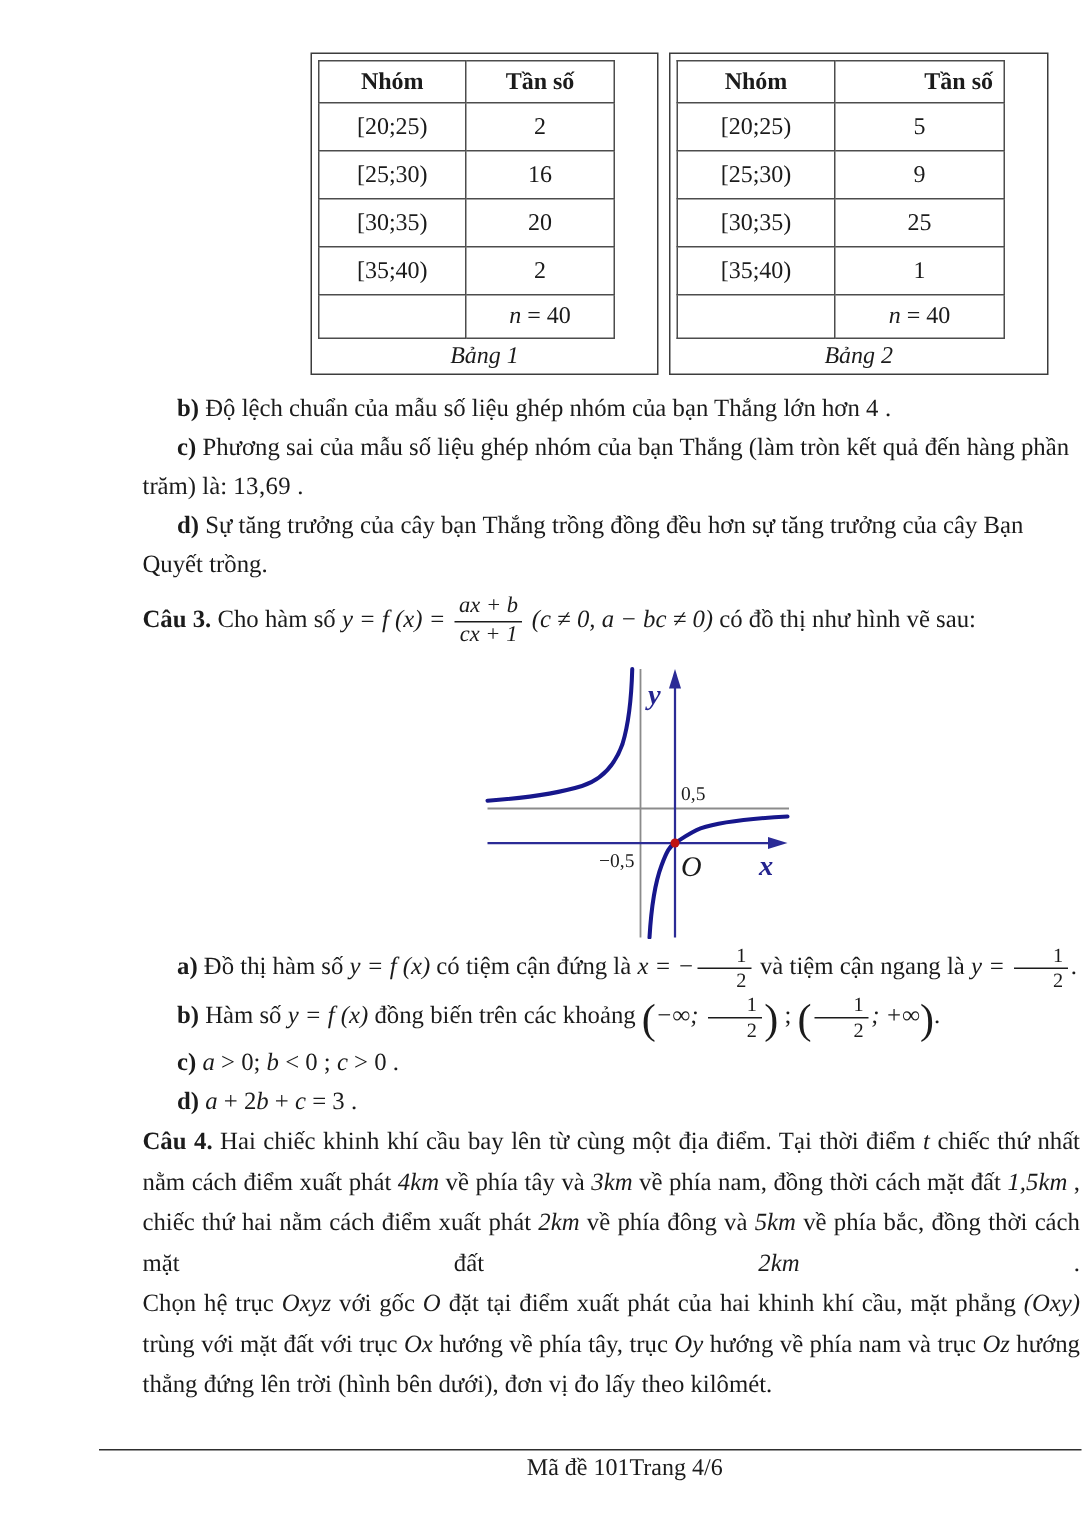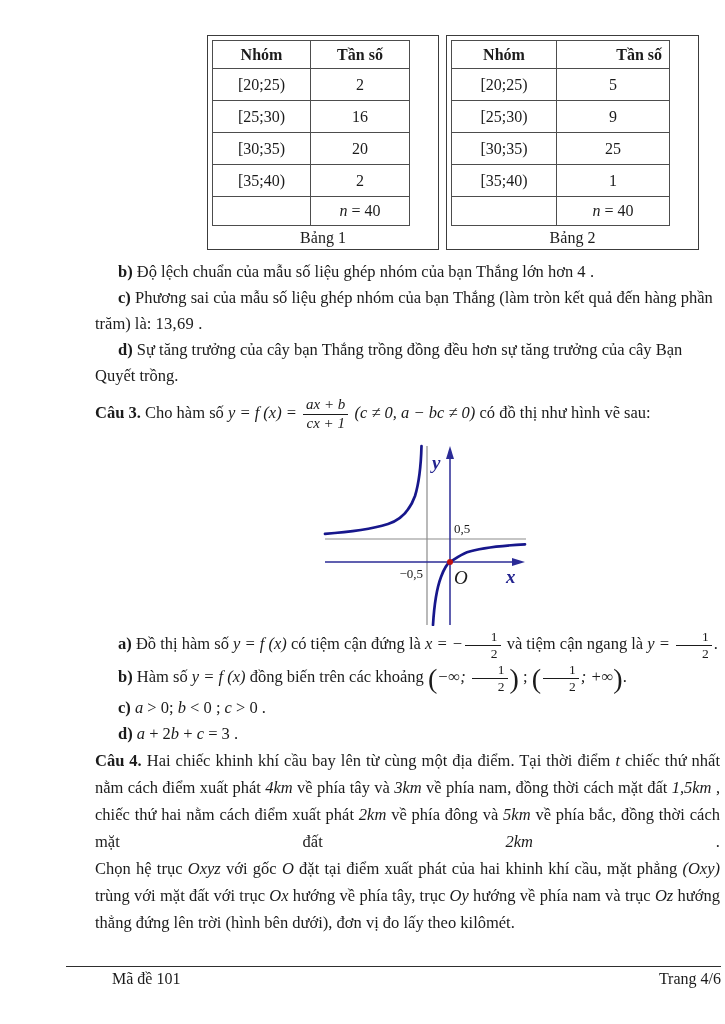--- a/index.html
+++ b/index.html
@@ -12,21 +12,21 @@
   .tbox { border:1.3px solid #3c3c3c; padding:4px 4px 1px 4px; background:#fff; }
   .tbox1 { width:222px; } .tbox2 { width:243px; }
   table.freq { border-collapse:collapse; table-layout:fixed; }
   .tbox1 table.freq { width:198px; } .tbox2 table.freq { width:219px; }
   .freq th, .freq td { border:1px solid #4d4d4d; text-align:center; padding:0; font-size:16px; }
   .freq th { height:27px; font-weight:bold; }
   .freq td { height:31px; }
   .freq tr.total td { height:28px; }
   .grp { font-size:15.5px; }
   .tbox2 .freq th.right { text-align:right; padding-right:7px; }
-  .tcaption { text-align:center; font-size:16px; padding:3px 0 1px 0; }
+  .tcaption { text-align:center; font-size:16px; padding:3px 0 1px 0;font-style:italic; }
   .tbox1 .tcaption { }
 
   
   p { margin:0; }
   .item  { line-height:26px; text-indent:23px; }
   .para  { line-height:27px; text-align:justify; }
   .para.full { text-align-last:justify; }
   .b  { font-weight:bold; }
   .m  { font-style:italic; }
   .mn { letter-spacing:0.3px; }
@@ -41,21 +41,21 @@
   .bigp { font-size:170%; vertical-align:-0.22em; font-weight:normal; }
 
   
   .figure { width:210px; height:190px; margin:4px 0 3px 225px; }
   .axlbl { font:italic bold 19px "Liberation Serif", serif; fill:#24248f; }
   .olbl  { font:italic 19px "Liberation Serif", serif; fill:#1b1b1b; }
   .gnum  { font:13px "Liberation Serif", serif; fill:#1b1b1b; }
 
   
   .footer { position:absolute; left:66px; right:34px; top:966px; border-top:1.4px solid #2e2e2e;
-            display:flex; justify-content:space-between; padding-top:3px; font-size:16px; }
+            display:flex; justify-content:center; padding-top:3px; font-size:16px; }
   .footer .fleft { margin-left:46px; }
 </style>
 </head>
 <body>
 
 <div class="page">
   <div class="content">
 
     <div class="tables-row">
       <div class="tbox tbox1">

